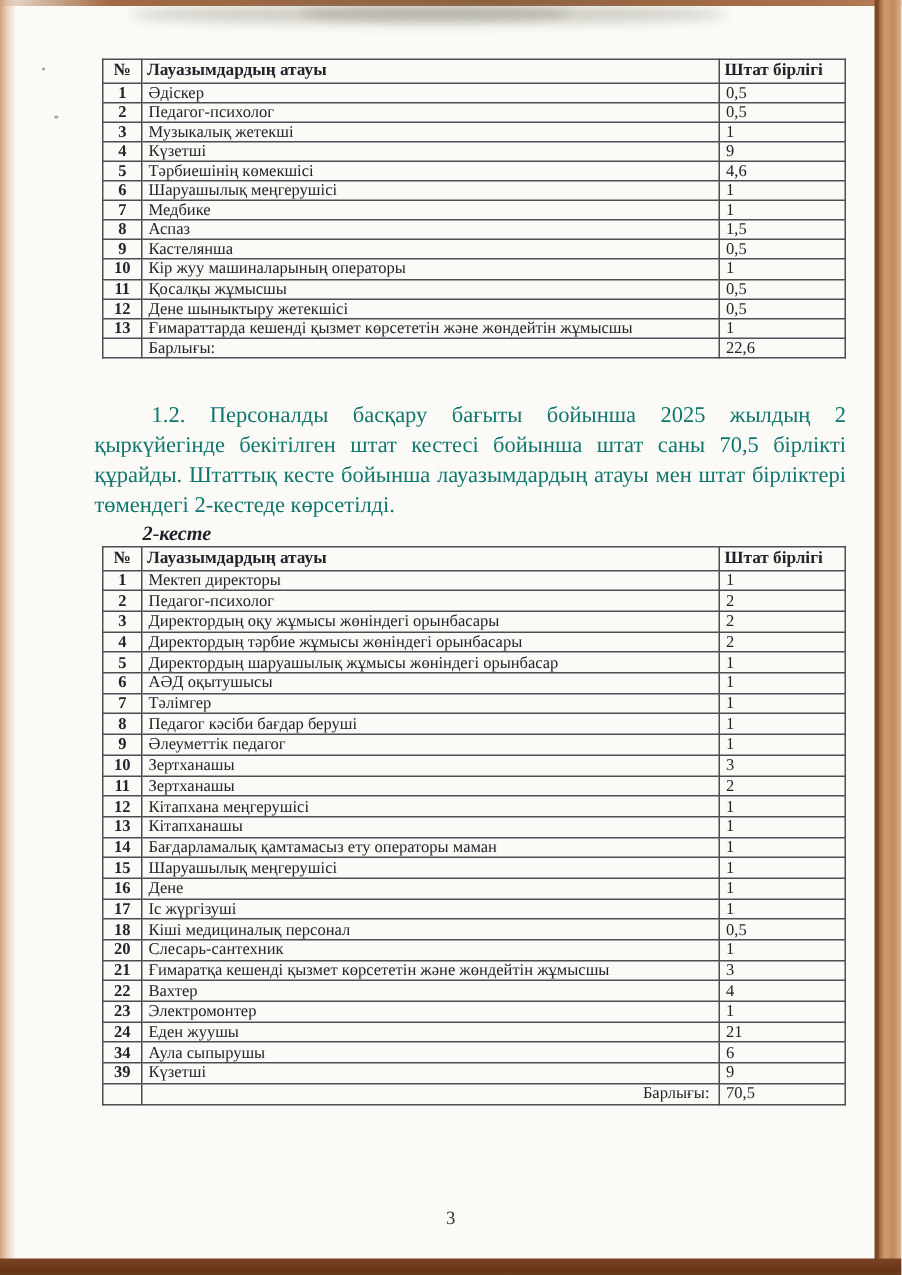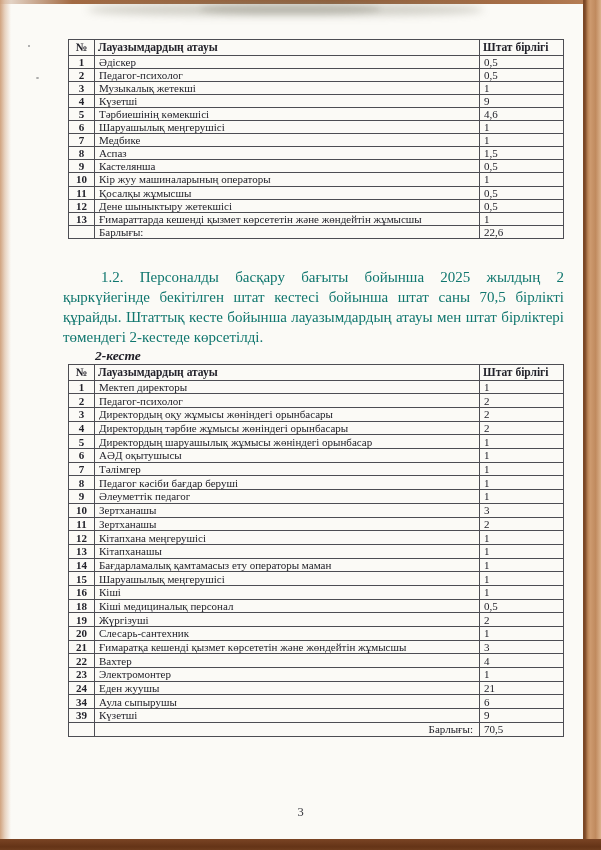--- a/index.html
+++ b/index.html
@@ -275,32 +275,32 @@
         <td class="col-name">Бағдарламалық қамтамасыз ету операторы маман</td>
         <td class="col-units">1</td>
       </tr>
       <tr>
         <td class="col-num">15</td>
         <td class="col-name">Шаруашылық меңгерушісі</td>
         <td class="col-units">1</td>
       </tr>
       <tr>
         <td class="col-num">16</td>
-        <td class="col-name">Кіші</td>
+        <td class="col-name">Дене</td>
+        <td class="col-units">1</td>
+      </tr>
+      <tr>
+        <td class="col-num">17</td>
+        <td class="col-name">Іс жүргізуші</td>
         <td class="col-units">1</td>
       </tr>
       <tr>
         <td class="col-num">18</td>
         <td class="col-name">Кіші медициналық персонал</td>
         <td class="col-units">0,5</td>
-      </tr>
-      <tr>
-        <td class="col-num">19</td>
-        <td class="col-name">Жүргізуші</td>
-        <td class="col-units">2</td>
       </tr>
       <tr>
         <td class="col-num">20</td>
         <td class="col-name">Слесарь-сантехник</td>
         <td class="col-units">1</td>
       </tr>
       <tr>
         <td class="col-num">21</td>
         <td class="col-name">Ғимаратқа кешенді қызмет көрсететін және жөндейтін жұмысшы</td>
         <td class="col-units">3</td>

